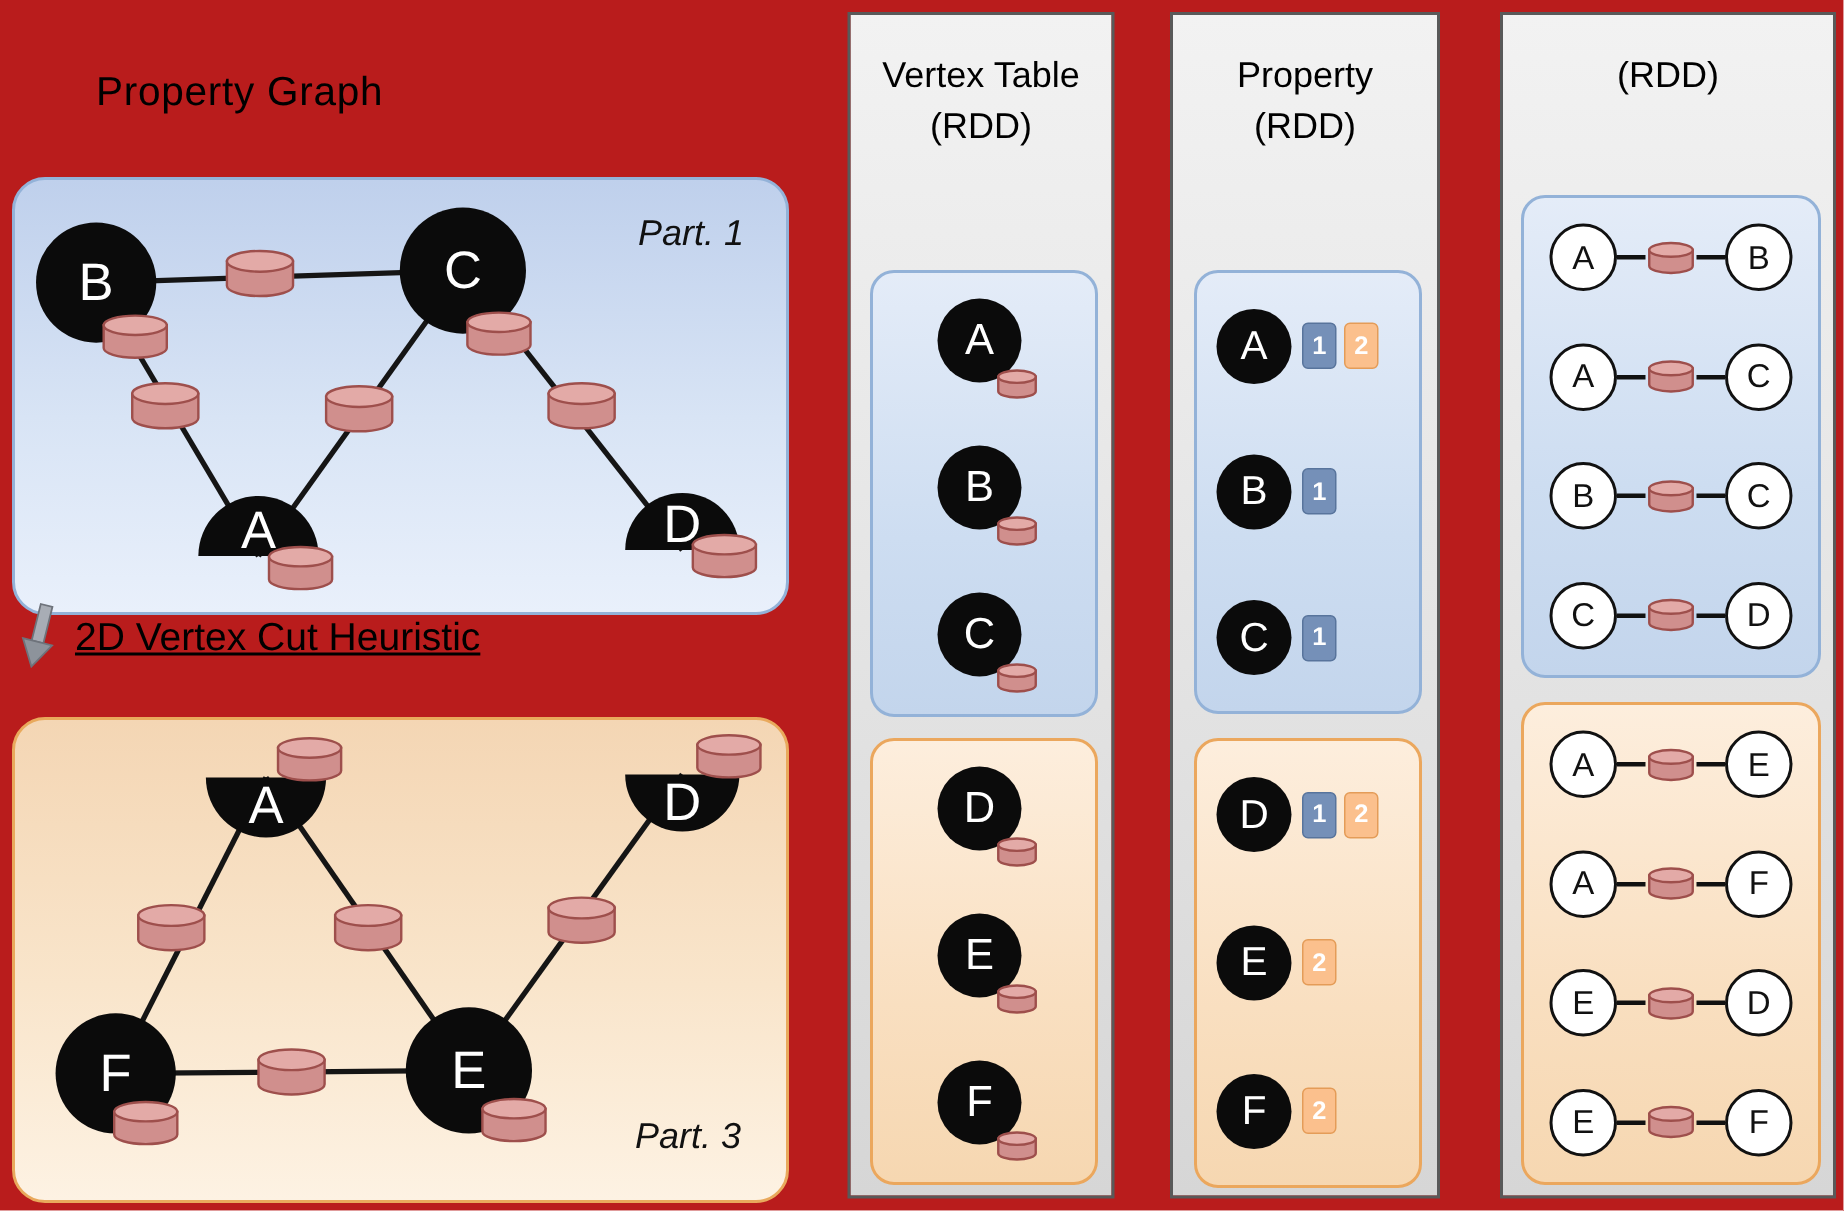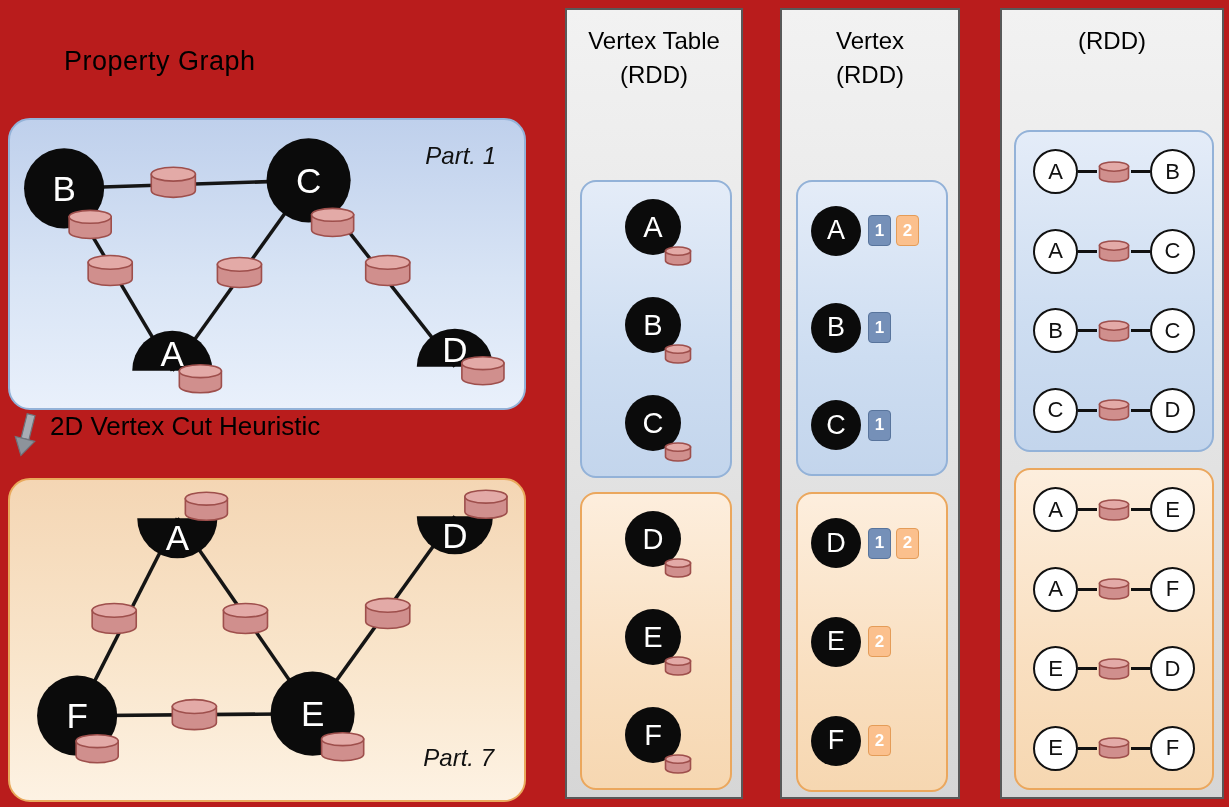--- a/index.html
+++ b/index.html
@@ -14,30 +14,30 @@
            background:linear-gradient(180deg,#bfd0ec 0%,#d8e4f5 55%,#e9f0fb 100%);
            border:2.5px solid #93b2d8; }
   .part2 { left:8px; top:478px; width:518px; height:324px;
            background:linear-gradient(180deg,#f4d6b4 0%,#f9e5cb 55%,#fdf2e3 100%);
            border:2.5px solid #e9a95c; }
   .partition svg.graph { position:absolute; left:0; top:0; width:100%; height:100%; overflow:visible; }
   .part-label { position:absolute; font-size:24px; color:#111;font-style:italic; }
   .part-label.p1 { right:28px; top:22px; }
   .part-label.p2 { right:30px; bottom:28px; }
 
-  .heuristic { position:absolute; left:12px; top:411px; height:52px; display:flex; align-items:flex-start; gap:10px; }
+  .heuristic { position:absolute; left:12px; top:398px; height:52px; display:flex; align-items:center; gap:10px;text-decoration:underline; }
   .heuristic span { font-size:26px; color:#000; }
   .arrow-icon { flex:0 0 auto; }
 
   .column { position:absolute; top:8px; height:791px; border:2px solid #595959;
             background:linear-gradient(180deg,#f2f2f2 0%,#e3e3e3 55%,#d6d6d6 100%); }
   #vertex-col  { left:565px; width:178px; }
   #routing-col { left:780px; width:180px; }
   #edge-col    { left:1000px; width:224px; }
-  .col-title { text-align:center; padding-top:14px; font-size:24px; line-height:1.4; color:#000; }
+  .col-title { text-align:center; padding-top:24px; font-size:24px; line-height:1.4; color:#000; }
 
   .group { position:absolute; border-radius:16px; display:flex; flex-direction:column; justify-content:space-around; }
   .group.blue   { background:linear-gradient(180deg,#e4ecf8 0%,#cdddf1 60%,#c3d5ec 100%); border:2.5px solid #93b2d8; }
   .group.orange { background:linear-gradient(180deg,#fdeedd 0%,#f9dfc0 60%,#f6d7b1 100%); border:2.5px solid #eba75d; }
 
   
   #vertex-group-blue   { left:13px; top:170px; width:152px; height:298px; }
   #vertex-group-orange { left:13px; top:482px; width:152px; height:298px; }
   .vt-item { position:relative; width:62px; height:64px; margin:0 auto; }
   .vt-circle { width:56px; height:56px; border-radius:50%; background:#0b0b0b; color:#fff;
@@ -188,21 +188,21 @@
         </g>
         <g>
           <path d="M 66 260.44 v 15.12 a 21 6.44 0 0 0 42 0 v -15.12 z" fill="#d08f8d" stroke="#9e4f4c" stroke-width="1.6"></path>
           <ellipse cx="87" cy="260.44" rx="21" ry="6.44" fill="#e3aaa7" stroke="#9e4f4c" stroke-width="1.6"></ellipse>
         </g>
         <g>
           <path d="M 311 258.44 v 15.12 a 21 6.44 0 0 0 42 0 v -15.12 z" fill="#d08f8d" stroke="#9e4f4c" stroke-width="1.6"></path>
           <ellipse cx="332" cy="258.44" rx="21" ry="6.44" fill="#e3aaa7" stroke="#9e4f4c" stroke-width="1.6"></ellipse>
         </g>
       </svg>
-    <div class="part-label p2">Part. 7</div>
+    <div class="part-label p2">Part. 3</div>
   </div>
 
   <div class="column" id="vertex-col">
     <div class="col-title" id="vertex-title">
         <div>Vertex Table</div>
         <div>(RDD)</div>
       </div>
     <div class="group blue" id="vertex-group-blue">
         <div class="vt-item">
           <div class="vt-circle">A</div>
@@ -246,21 +246,21 @@
           <svg class="vt-cyl" width="30" height="22" viewBox="0 0 30 22">
             <path d="M 2.5 6.140000000000001 v 9.719999999999999 a 12.5 4.140000000000001 0 0 0 25 0 v -9.719999999999999 z" fill="#d08f8d" stroke="#9e4f4c" stroke-width="1.6"></path>
             <ellipse cx="15" cy="6.140000000000001" rx="12.5" ry="4.140000000000001" fill="#e3aaa7" stroke="#9e4f4c" stroke-width="1.6"></ellipse>
           </svg>
         </div>
       </div>
   </div>
 
   <div class="column" id="routing-col">
     <div class="col-title" id="routing-title">
-        <div>Vertex</div>
+        <div>Property</div>
         <div>(RDD)</div>
       </div>
     <div class="group blue" id="routing-group-blue">
         <div class="rt-row">
           <div class="rt-circle">A</div>
           <div class="rt-badges">
             <div class="badge badge-blue">1</div>
             <div class="badge badge-orange">2</div>
           </div>
         </div>

